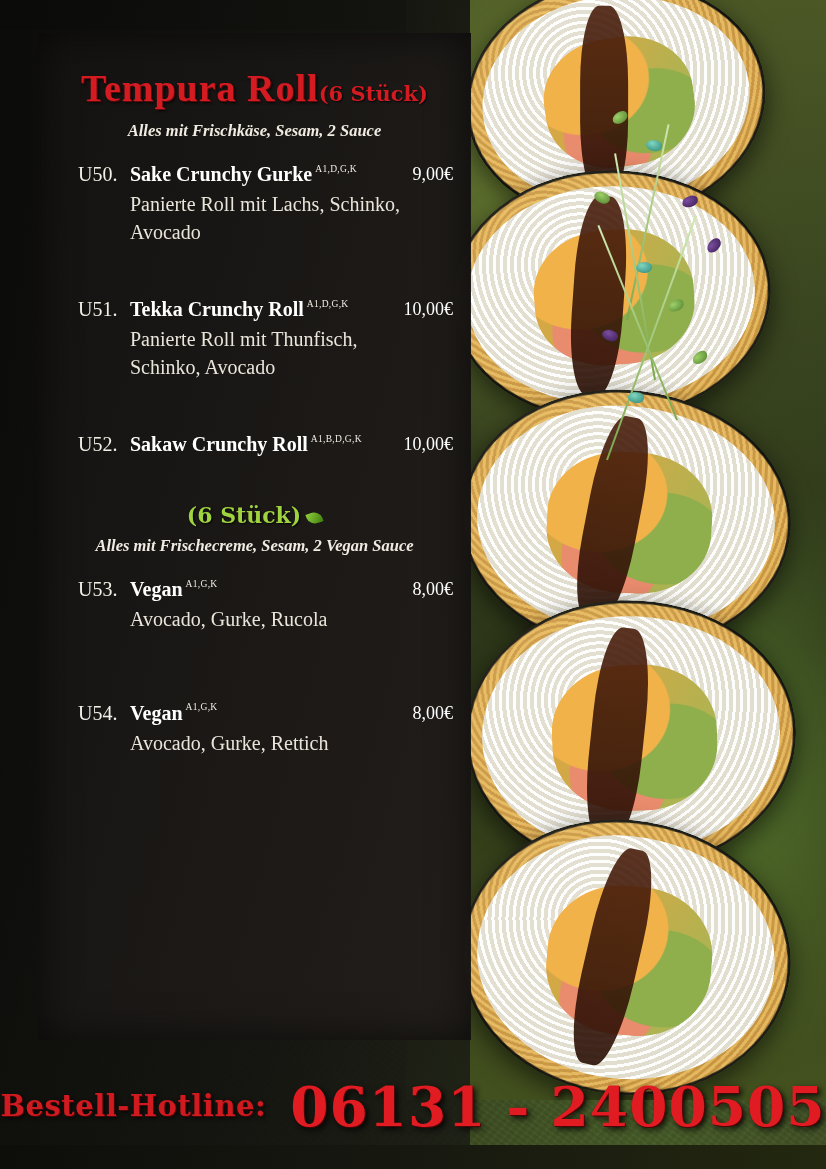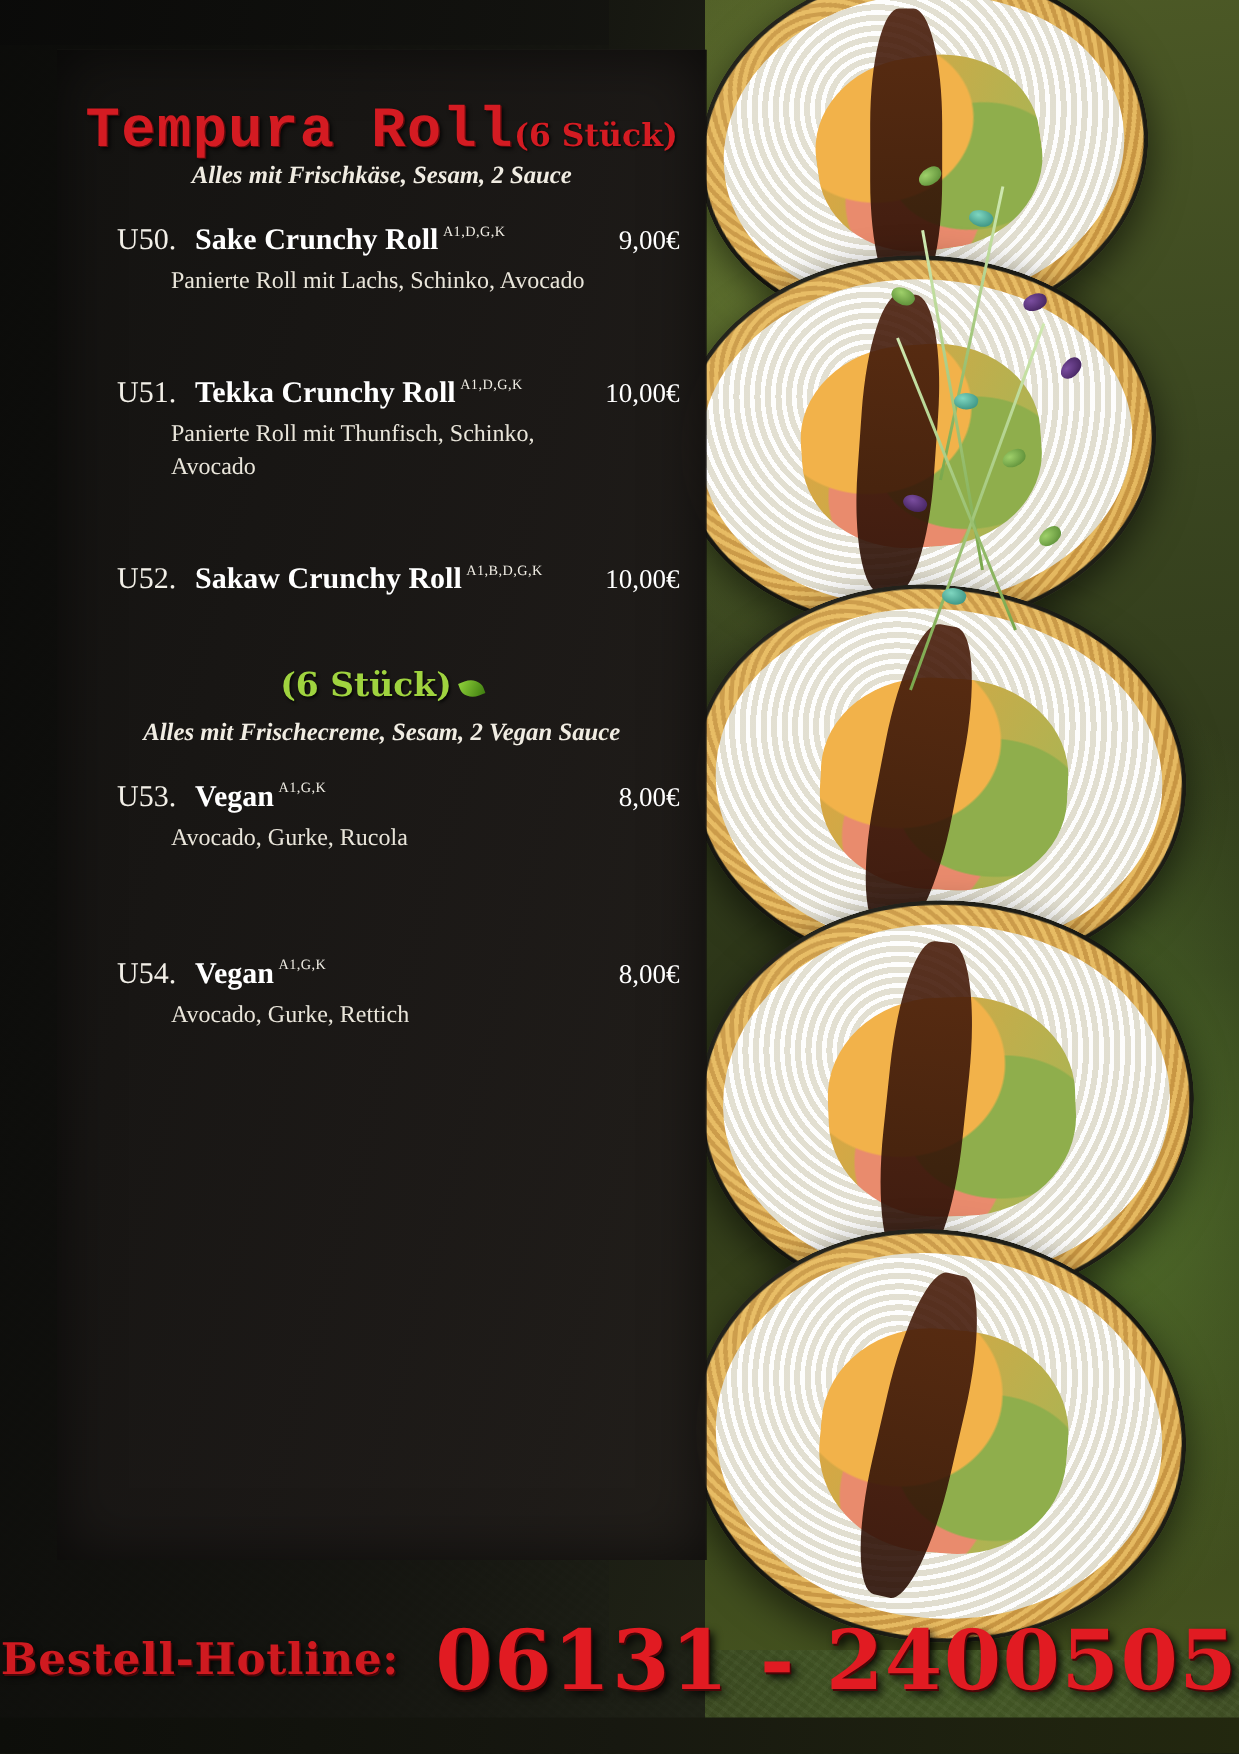--- a/index.html
+++ b/index.html
@@ -156,41 +156,42 @@
   }
 
   
   .section-title {
     text-align: center;
     margin-top: 36px;
     line-height: 1;
     white-space: nowrap;
   }
   .section-title .main {
-    font-family: Liberation Mono, monospace;
+    font-family: Liberation Serif, serif;
     font-weight: bold;
     font-size: 38px;
     color: #d41b22;
     letter-spacing: 1px;
     text-shadow: 1px 1px 0 #5c0a0c, 2px 2px 3px rgba(0,0,0,.8);
   }
   .section-title .count {
     font-family: "DejaVu Serif", serif;
     font-weight: bold;
     font-size: 21px;
     color: #d41b22;
     text-shadow: 1px 1px 2px rgba(0,0,0,.8);
   }
   .section-sub {
     text-align: center;
     font-family: "Liberation Serif", serif;
     font-style: italic;
     font-weight: bold;
     font-size: 16.5px;
     color: #f0ece2;
+    margin-top: 14px;
   }
 
   .section-title.vegan { margin-top: 0; }
   .section-title.vegan .main {
     color: #9fd33f;
     font-size: 32px;
     text-shadow: 1px 1px 0 #2d4a08, 2px 2px 3px rgba(0,0,0,.85);
   }
   .vegan-count {
     text-align: center;
@@ -247,23 +248,23 @@
   .item-price {
     margin-left: auto;
     font-family: "Liberation Serif", serif;
     font-weight: normal;
     font-size: 18px;
     color: #ffffff;
     white-space: nowrap;
   }
   .item-desc {
     margin-top: 5px;
-    margin-left: 36px;
-    font-family: "Liberation Serif", serif;
-    font-size: 16px;
+    margin-left: 52px;
+    font-family: "Liberation Serif", serif;
+    font-size: 20px;
     color: #e9e5da;
     line-height: 1.38;
     max-width: 300px;
   }
 
   .spacer-lg { height: 30px; }
   .spacer-md { height: 16px; }
 
   
   .hotline {
@@ -364,21 +365,21 @@
     <div class="menu-inner">
 
       <div class="section-title">
         <span class="main">Tempura Roll</span><span class="count">(6 Stück)</span>
       </div>
       <div class="section-sub">Alles mit Frischkäse, Sesam, 2 Sauce</div>
 
       <div class="item">
         <div class="item-row">
           <span class="item-code">U50.</span>
-          <span class="item-name">Sake Crunchy Roll</span>
+          <span class="item-name">Sake Crunchy Gurke</span>
           <span class="item-allerg">A1,D,G,K</span>
           <span class="item-price">9,00€</span>
         </div>
         <div class="item-desc">Panierte Roll mit Lachs, Schinko, Avocado</div>
       </div>
 
       <div class="spacer-lg"></div>
 
       <div class="item">
         <div class="item-row">

